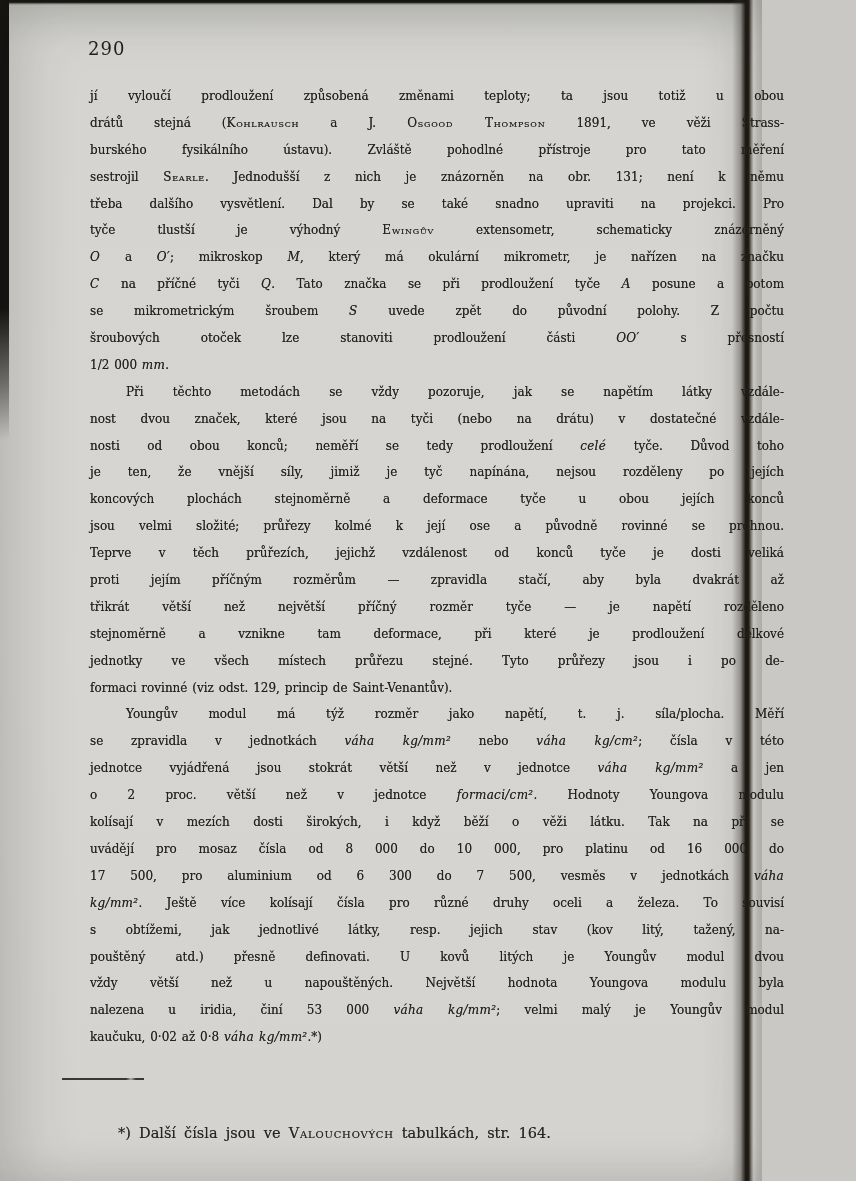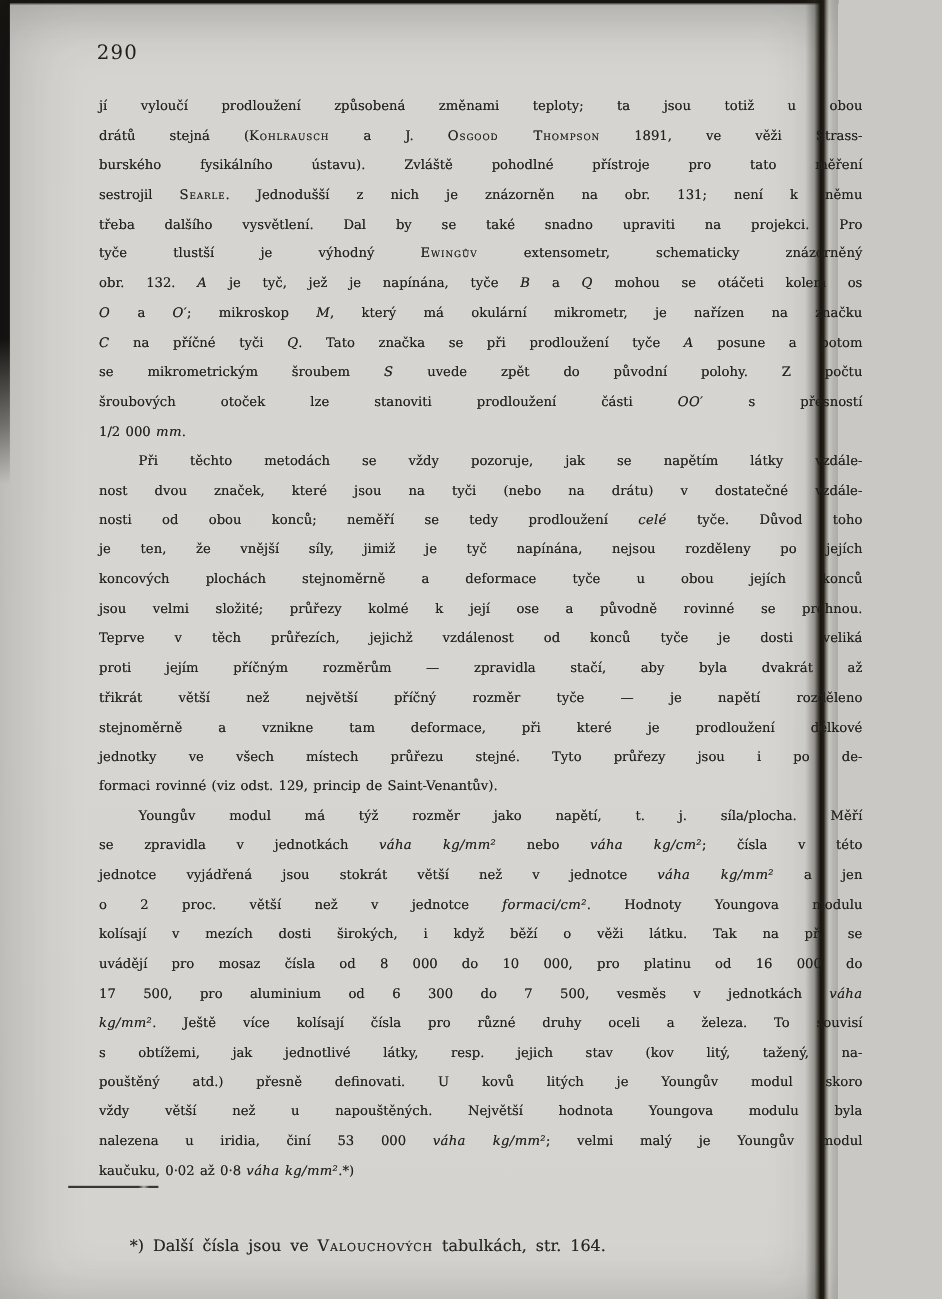--- a/index.html
+++ b/index.html
@@ -81,21 +81,20 @@
   <div class="page-number">290</div>
 
   <div class="text-block">
       <div class="para">
         <div class="line">jí vyloučí prodloužení způsobená změnami teploty; ta jsou totiž u obou</div>
         <div class="line">drátů stejná (<span class="sc">Kohlrausch</span> a J. <span class="sc">Osgood Thompson</span> 1891, ve věži Strass-</div>
         <div class="line">burského fysikálního ústavu). Zvláště pohodlné přístroje pro tato měření</div>
         <div class="line">sestrojil <span class="sc">Searle</span>. Jednodušší z nich je znázorněn na obr. 131; není k němu</div>
         <div class="line">třeba dalšího vysvětlení. Dal by se také snadno upraviti na projekci. Pro</div>
         <div class="line">tyče tlustší je výhodný <span class="sc">Ewingův</span> extensometr, schematicky znázorněný</div>
-        <div class="line">obr. 132. <i>A</i> je tyč, jež je napínána, tyče <i>B</i> a <i>Q</i> mohou se otáčeti kolem os</div>
         <div class="line"><i>O</i> a <i>O′</i>; mikroskop <i>M</i>, který má okulární mikrometr, je nařízen na značku</div>
         <div class="line"><i>C</i> na příčné tyči <i>Q</i>. Tato značka se při prodloužení tyče <i>A</i> posune a potom</div>
         <div class="line">se mikrometrickým šroubem <i>S</i> uvede zpět do původní polohy. Z počtu</div>
         <div class="line">šroubových otoček lze stanoviti prodloužení části <i>OO′</i> s přesností</div>
         <div class="line last">1/2&nbsp;000 <i>mm</i>.</div>
       </div>
       <div class="para indent">
         <div class="line">Při těchto metodách se vždy pozoruje, jak se napětím látky vzdále-</div>
         <div class="line">nost dvou značek, které jsou na tyči (nebo na drátu) v dostatečné vzdále-</div>
         <div class="line">nosti od obou konců; neměří se tedy prodloužení <i>celé</i> tyče. Důvod toho</div>
@@ -112,21 +111,21 @@
       <div class="para indent">
         <div class="line">Youngův modul má týž rozměr jako napětí, t. j. síla/plocha. Měří</div>
         <div class="line">se zpravidla v jednotkách <i>váha kg/mm²</i> nebo <i>váha kg/cm²</i>; čísla v této</div>
         <div class="line">jednotce vyjádřená jsou stokrát větší než v jednotce <i>váha kg/mm²</i> a jen</div>
         <div class="line">o 2 proc. větší než v jednotce <i>formaci/cm²</i>. Hodnoty Youngova modulu</div>
         <div class="line">kolísají v mezích dosti širokých, i když běží o věži látku. Tak na př. se</div>
         <div class="line">uvádějí pro mosaz čísla od 8&nbsp;000 do 10&nbsp;000, pro platinu od 16&nbsp;000 do</div>
         <div class="line">17&nbsp;500, pro aluminium od 6&nbsp;300 do 7&nbsp;500, vesměs v jednotkách <i>váha</i></div>
         <div class="line"><i>kg/mm²</i>. Ještě více kolísají čísla pro různé druhy oceli a železa. To souvisí</div>
         <div class="line">s obtížemi, jak jednotlivé látky, resp. jejich stav (kov litý, tažený, na-</div>
-        <div class="line">pouštěný atd.) přesně definovati. U kovů litých je Youngův modul skoro</div>
+        <div class="line">pouštěný atd.) přesně definovati. U kovů litých je Youngův modul dvou</div>
         <div class="line">vždy větší než u napouštěných. Největší hodnota Youngova modulu byla</div>
         <div class="line">nalezena u iridia, činí 53&nbsp;000 <i>váha kg/mm²</i>; velmi malý je Youngův modul</div>
         <div class="line last">kaučuku, 0·02 až 0·8 <i>váha kg/mm²</i>.*)</div>
       </div>
     </div>
 
   <div class="footnote-rule"></div>
   <div class="footnote">*) Další čísla jsou ve <span class="sc">Valouchových</span> tabulkách, str. 164.</div>
 
   <div class="vignette"></div>

